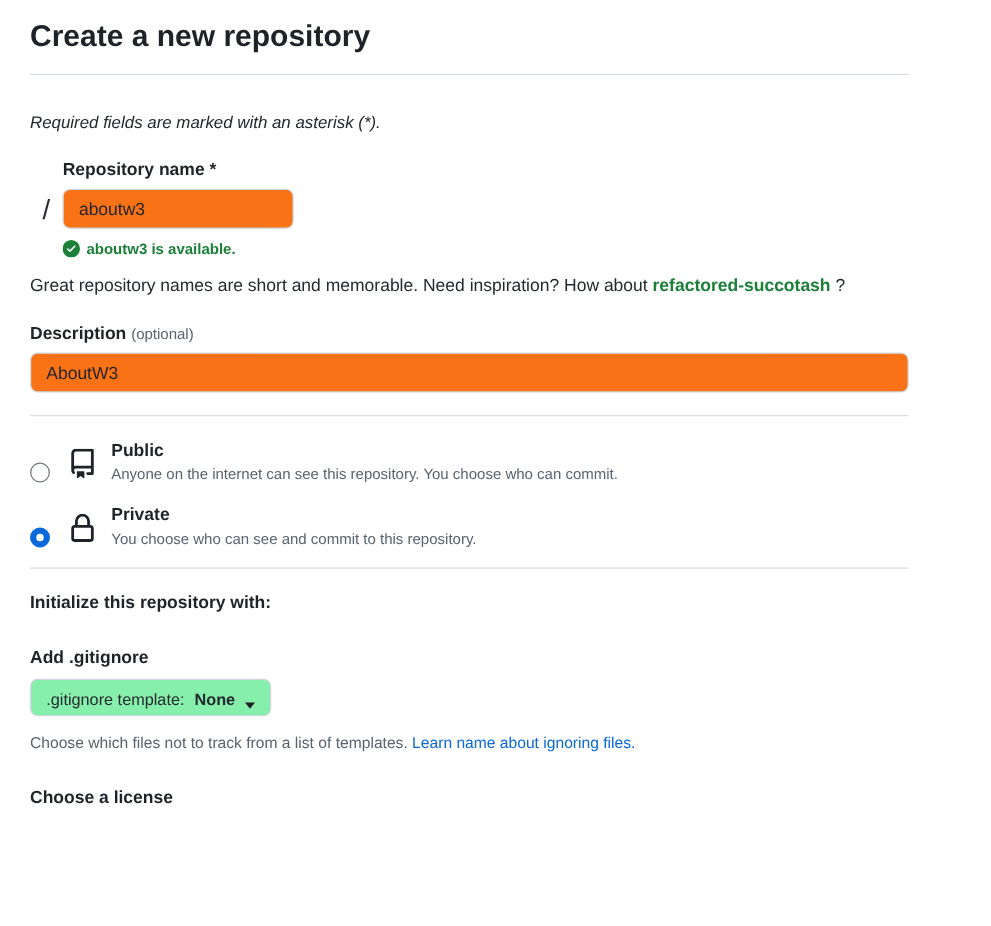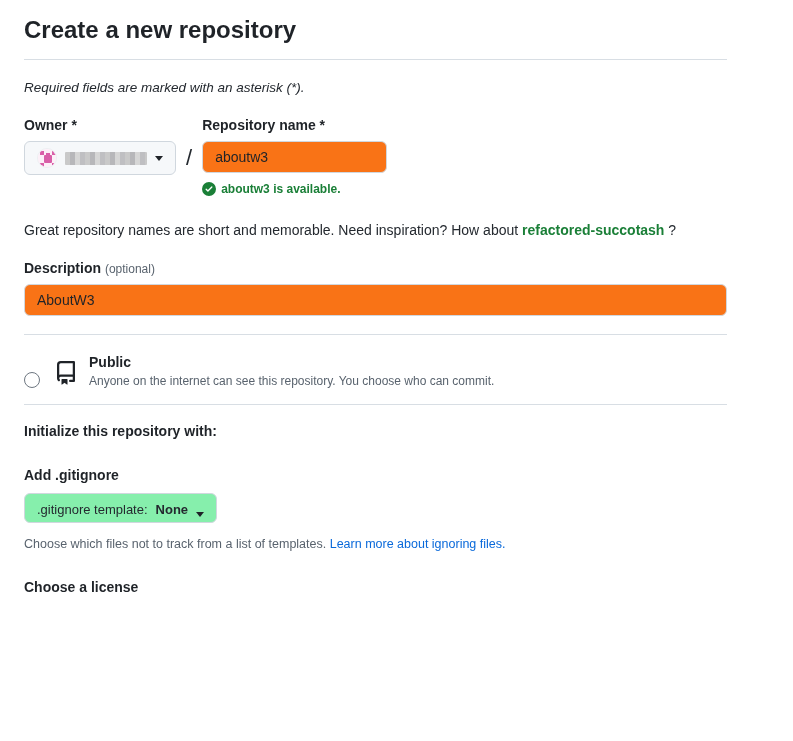--- a/index.html
+++ b/index.html
@@ -8,21 +8,21 @@
     font-family: "Liberation Sans", sans-serif;
     font-size: 14px;
     color: #1f2328;
     background: #ffffff;
   }
   .page { padding: 14px 24px 0 24px; width: 751px; }
   h1.page-title { font-size: 24px; font-weight: 600; line-height: 1.3; margin-bottom: 8px; }
   .intro { color: #59636e; line-height: 1.5; max-width: 700px; }
   .intro a, a.link { color: #0969da; text-decoration: none; cursor: pointer; }
   hr.divider { border: none; border-top: 1px solid #d8dee4; margin: 14px 0 0 0; width: 703px; }
-  .required-note { font-style: italic; color: #24292f; margin-top: 20px; font-size: 13.5px; }
+  .required-note { font-style: italic; color: #24292f; margin-top: 30px; font-size: 13.5px; }
 
   
   .fields-row { display: flex; align-items: flex-start; margin-top: 22px; }
   .field-label { font-weight: 600; font-size: 14px; display: block; margin-bottom: 8px; }
   .owner-select {
     display: inline-flex; align-items: center; gap: 8px;
     background: #f6f8fa; border: 1px solid #d0d7de; border-radius: 6px;
     padding: 6px 12px; height: 34px; cursor: pointer; font-family: inherit;
   }
   .avatar { width: 20px; height: 20px; border-radius: 50%; overflow: hidden; display: inline-block; background: #fdf3f9; border: 1px solid #eceff2; flex: none; }
@@ -35,21 +35,21 @@
   .slash { font-size: 22px; font-weight: 300; color: #24292f; margin: 28px 10px 0 10px; }
   .text-input {
     font-family: inherit; font-size: 14px; color: #1f2328;
     border: 1px solid #d0d7de; border-radius: 6px; padding: 5px 12px; height: 32px;
     background: #f97316; outline: none;
   }
   .repo-name-input { width: 185px; }
   .availability { display: flex; align-items: center; gap: 5px; margin-top: 9px; color: #1a7f37; font-weight: 700; font-size: 12px; }
   .availability svg { flex: none; }
 
-  .suggestion { margin-top: 26px; color: #24292f; }
+  .suggestion { margin-top: 14px; color: #24292f; }
   .suggestion .suggested-name { color: #1a7f37; font-weight: 700; text-decoration: none; cursor: pointer; }
 
   .desc-field { margin-top: 22px; }
   .optional-tag { color: #59636e; font-weight: 400; font-size: 12px; }
   .desc-input { width: 703px; }
 
   
   .visibility { margin-top: 18px; }
   .vis-option { display: flex; align-items: flex-end; margin-bottom: 16px; }
   .radio { width: 16px; height: 16px; border-radius: 50%; border: 1px solid #6e7781; background: #fff; margin-top: 4px; margin-right: 14px; flex: none; cursor: pointer; }
@@ -83,40 +83,20 @@
 <div class="page">
 
   <h1 class="page-title">Create a new repository</h1>
 
 
   <hr class="divider">
 
   <p class="required-note">Required fields are marked with an asterisk (*).</p>
 
   <div class="fields-row">
-    <div>
-      <label class="field-label"><span>Owner</span> <span>*</span></label>
-      <button class="owner-select">
-        <span class="avatar">
-          <svg width="20" height="20" viewBox="0 0 20 20">
-            <rect width="20" height="20" fill="#fdf0f8"></rect>
-            <g fill="#d95fa8">
-              <rect x="2" y="2" width="4" height="4"></rect>
-              <rect x="14" y="2" width="4" height="4"></rect>
-              <rect x="2" y="14" width="4" height="4"></rect>
-              <rect x="14" y="14" width="4" height="4"></rect>
-              <rect x="6" y="6" width="8" height="8" rx="1"></rect>
-              <rect x="8" y="4" width="4" height="3"></rect>
-            </g>
-          </svg>
-        </span>
-        <span class="redacted-name"></span>
-        <span class="caret"></span>
-      </button>
-    </div>
 
     <div class="slash">/</div>
 
     <div>
       <label class="field-label"><span>Repository name</span> <span>*</span></label>
       <input class="text-input repo-name-input" type="text" value="aboutw3" style="">
       <div class="availability">
         <span>
             <svg width="14" height="14" viewBox="0 0 16 16" style="display:block">
               <path fill="#1a7f37" d="M8 16A8 8 0 1 1 8 0a8 8 0 0 1 0 16Zm3.78-9.72a.751.751 0 0 0-.018-1.042.751.751 0 0 0-1.042-.018L6.75 9.19 5.28 7.72a.751.751 0 0 0-1.042.018.751.751 0 0 0-.018 1.042l2 2a.75.75 0 0 0 1.06 0Z"></path>
@@ -144,36 +124,48 @@
         <svg width="24" height="24" viewBox="0 0 16 16">
             <path fill="#1f2328" d="M2 2.5A2.5 2.5 0 0 1 4.5 0h8.75a.75.75 0 0 1 .75.75v12.5a.75.75 0 0 1-.75.75h-2.5a.75.75 0 0 1 0-1.5h1.75v-2h-8a1 1 0 0 0-.714 1.7.75.75 0 1 1-1.072 1.05A2.495 2.495 0 0 1 2 11.5Zm10.5-1h-8a1 1 0 0 0-1 1v6.708A2.486 2.486 0 0 1 4.5 9h8ZM5 12.25a.25.25 0 0 1 .25-.25h3.5a.25.25 0 0 1 .25.25v3.25a.25.25 0 0 1-.4.2l-1.45-1.087a.249.249 0 0 0-.3 0L5.4 15.7a.25.25 0 0 1-.4-.2Z"></path>
           </svg>
       </span>
       <div>
         <div class="vis-name">Public</div>
         <div class="vis-desc">Anyone on the internet can see this repository. You choose who can commit.</div>
       </div>
     </div>
 
+    <div class="vis-option">
+      <span class="radio checked"></span>
+      <span class="vis-icon">
+        <svg width="24" height="24" viewBox="0 0 16 16">
+            <path fill="#1f2328" d="M4 4a4 4 0 0 1 8 0v2h.25c.966 0 1.75.784 1.75 1.75v5.5A1.75 1.75 0 0 1 12.25 15h-8.5A1.75 1.75 0 0 1 2 13.25v-5.5C2 6.784 2.784 6 3.75 6H4Zm8.25 3.5h-8.5a.25.25 0 0 0-.25.25v5.5c0 .138.112.25.25.25h8.5a.25.25 0 0 0 .25-.25v-5.5a.25.25 0 0 0-.25-.25ZM10.5 6V4a2.5 2.5 0 1 0-5 0v2Z"></path>
+          </svg>
+      </span>
+      <div>
+        <div class="vis-name">Private</div>
+        <div class="vis-desc">You choose who can see and commit to this repository.</div>
+      </div>
+    </div>
   </div>
 
   <hr class="divider" style="margin-top:2px;">
 
   <div>
     <div class="init-heading">Initialize this repository with:</div>
   </div>
 
   <div>
     <div class="section-heading">Add .gitignore</div>
     <button class="menu-button">
       <span>.gitignore template:</span>
       <span class="menu-value">None</span>
       <span class="caret"></span>
     </button>
-    <div class="section-note"><span>Choose which files not to track from a list of templates. </span><a>Learn more about ignoring files.</a></div>
+    <div class="section-note"><span>Choose which files not to track from a list of templates. </span><a>Learn name about ignoring files.</a></div>
   </div>
 
   <div>
     <div class="section-heading">Choose a license</div>
 
   </div>
 
 </div>
 
 </body></html>

